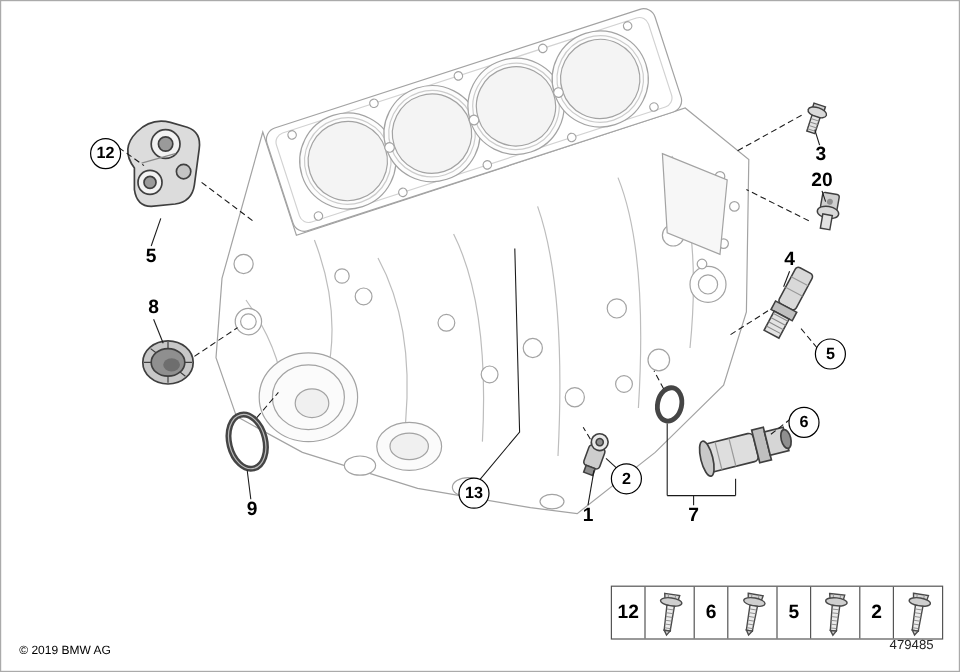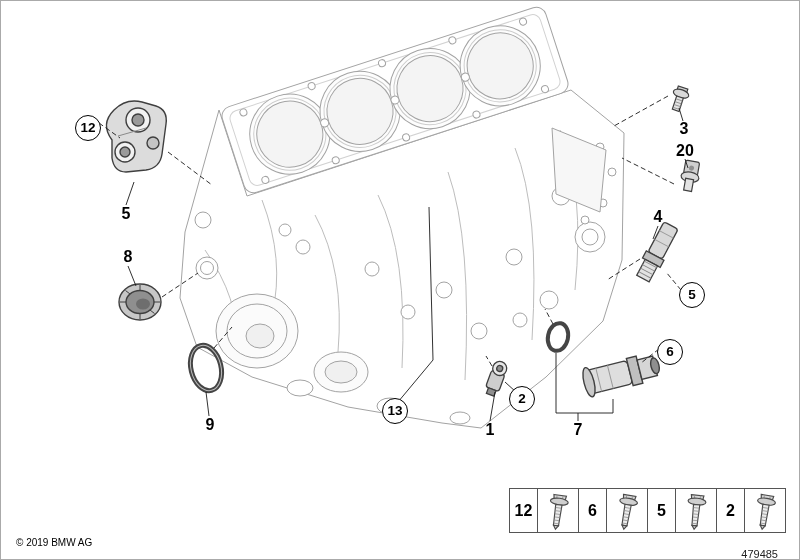--- a/index.html
+++ b/index.html
@@ -26,21 +26,21 @@
   .pt-num{
     width:27px;display:flex;align-items:center;justify-content:center;
     font-weight:bold;font-size:16px;border-right:1px solid #555;
   }
   .pt-icon{
     width:40px;display:flex;align-items:center;justify-content:center;
     border-right:1px solid #555;
   }
   .pt-icon:last-child{border-right:none;}
   .copyright{position:absolute;left:16px;top:537px;font-size:10px;color:#000;}
-  .diagram-number{position:absolute;right:22px;top:548px;font-size:11px;color:#222;}
+  .diagram-number{position:absolute;right:22px;top:532px;font-size:11px;color:#222;}
 </style>
 </head>
 <body>
 
 <div class="frame"></div>
 
 <svg class="diagram" width="800" height="560" viewBox="0 0 800 560">
   <defs>
     <g id="bolt" stroke="#4a4a4a" stroke-width="1.1" fill="#e0e0e0">
       <path d="M5,4 L17,4 L16,9.5 L6,9.5 Z" fill="#d6d6d6"></path>

